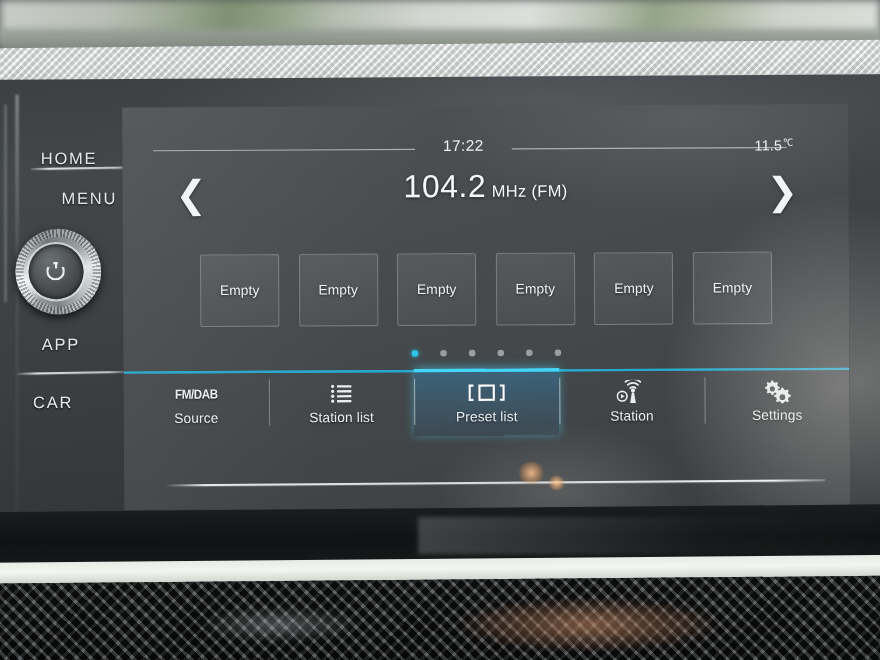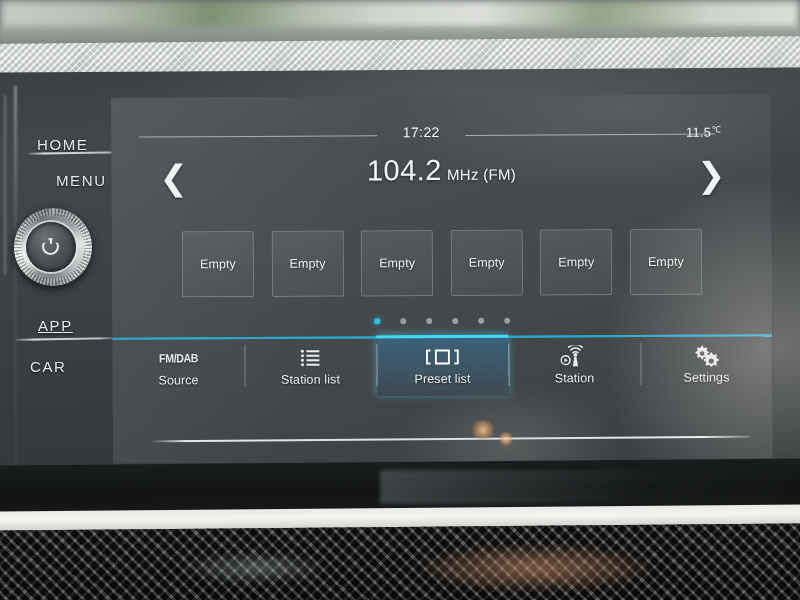--- a/index.html
+++ b/index.html
@@ -100,21 +100,21 @@
     position: absolute;
     color: #e4e8e9;
     font-size: 15px;
     letter-spacing: 1.6px;
     text-shadow: 0 1px 2px rgba(0,0,0,.8);
     white-space: nowrap;
     filter: blur(0.25px);
   }
   #btn-home { left: 37px; top: 124px; margin-top: 12px; }
   #btn-menu { left: 56px; top: 172px; }
-  #btn-app  { left: 38px; top: 317px; text-decoration: underline; }
+  #btn-app  { left: 38px; top: 305px; }
   #btn-car  { left: 30px; top: 358px; }
 
   .hard-sep {
     position: absolute;
     height: 2px;
     background: linear-gradient(90deg, rgba(225,230,231,.15), rgba(232,237,238,.92) 18%, rgba(225,230,231,.75) 85%, rgba(200,206,208,.2));
     filter: blur(0.5px);
   }
   #sep-1 { left: 28px; top: 152px; width: 92px; transform: rotate(-0.9deg); }
   #sep-2 { left: 16px; top: 338px; width: 98px; transform: rotate(-1.0deg); }

